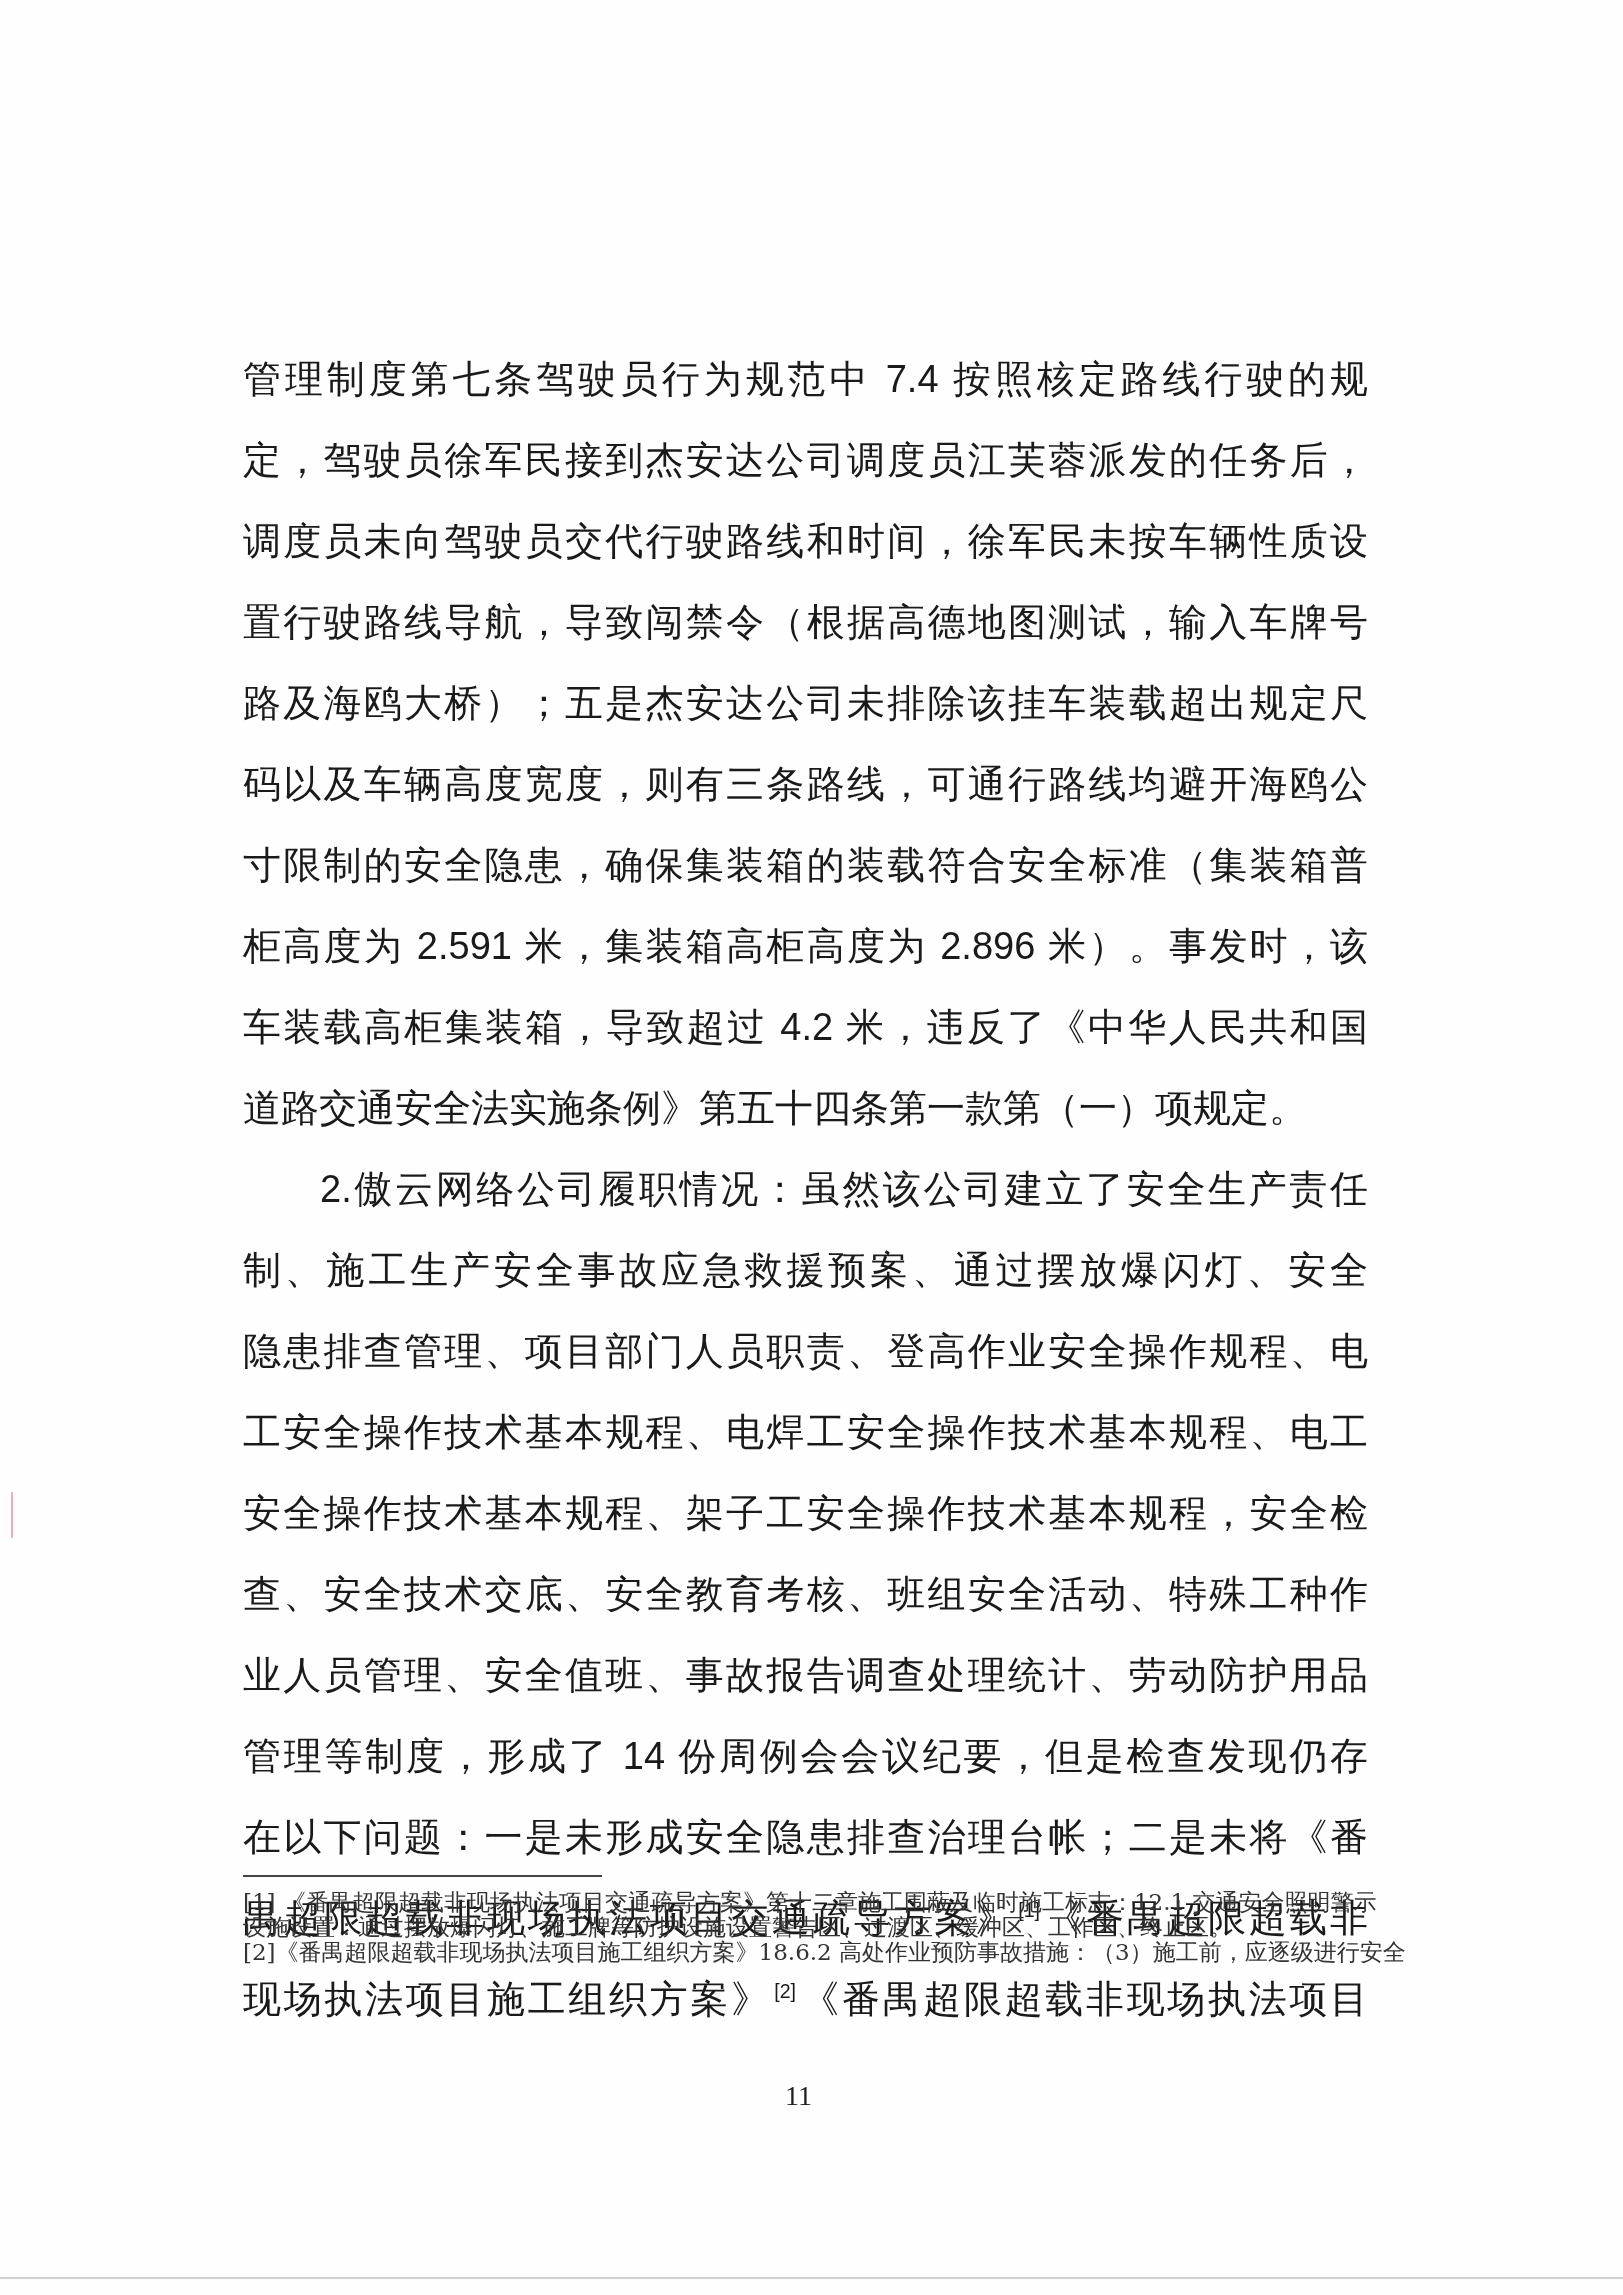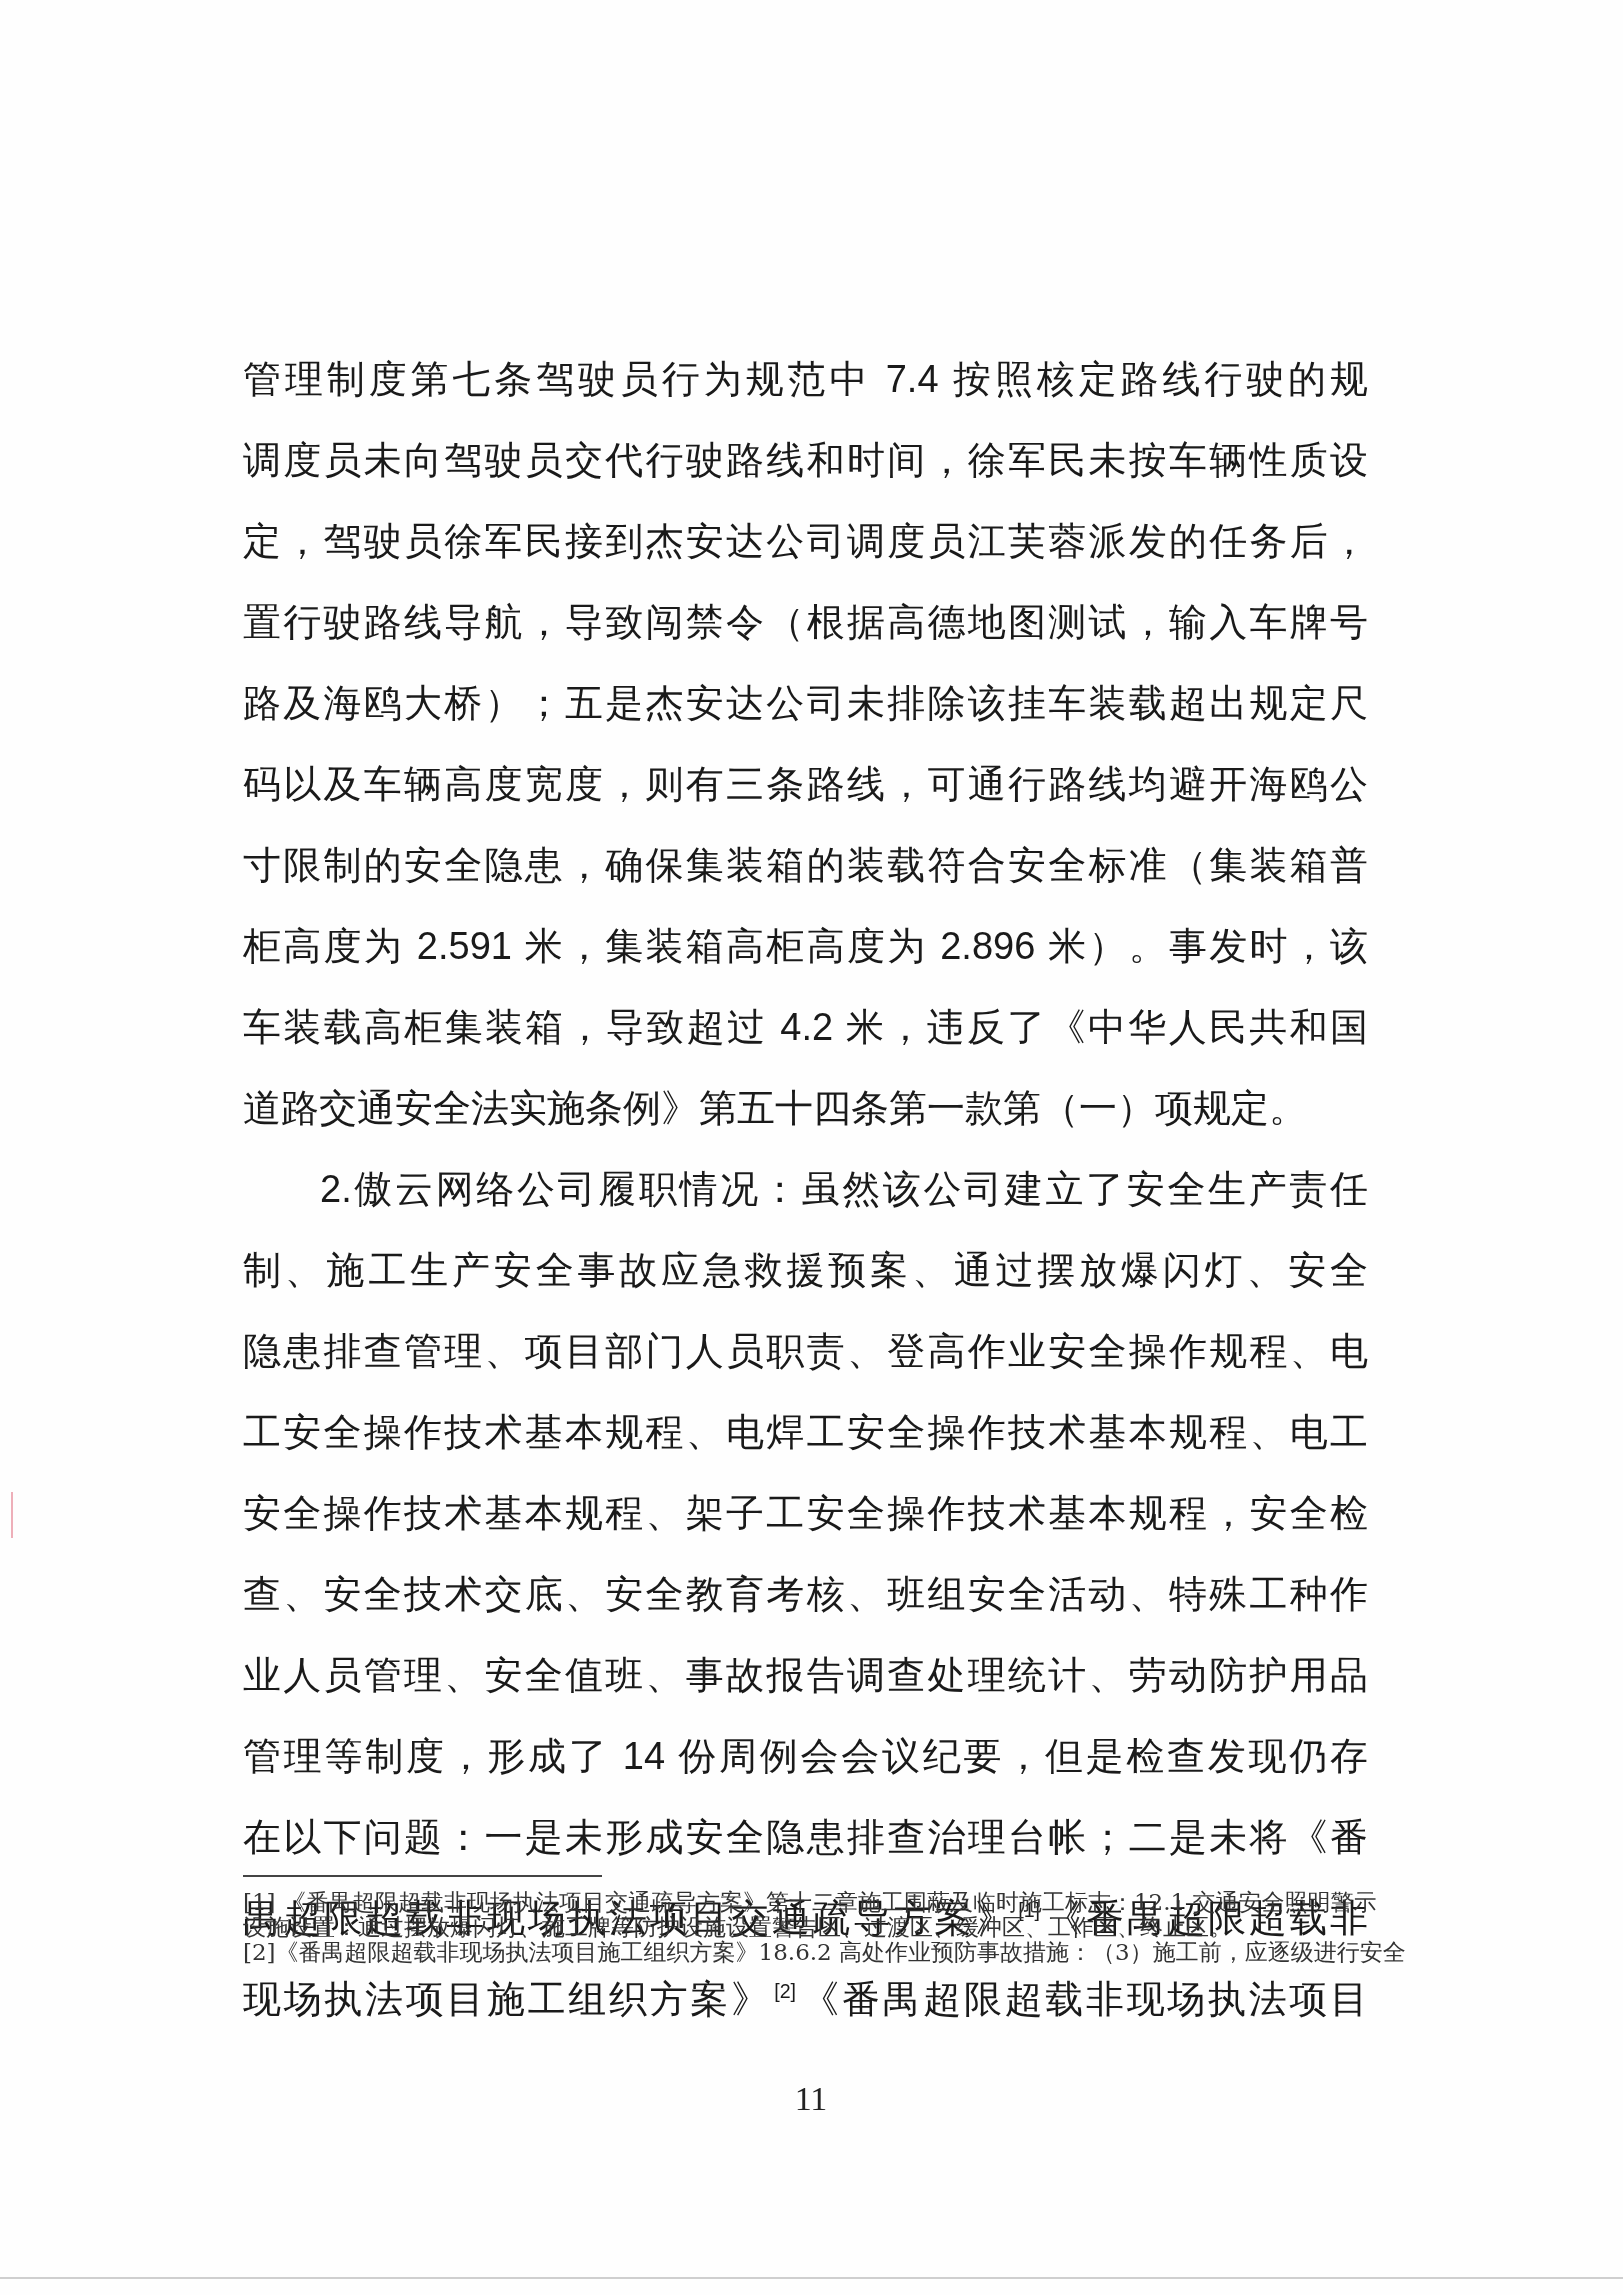--- a/index.html
+++ b/index.html
@@ -15,35 +15,35 @@
   .indent { padding-left: 77px; }
   sup.fn { font-size: 19.6px; vertical-align: 14.4px; line-height: 0; margin: 0 2.6px; }
   .rule { position: absolute; left: 243px; top: 1875px; width: 359px; height: 2px; background: #444; }
   .footnotes {
     position: absolute; left: 243px; top: 1890px; width: 1125px;
     font-family: "DejaVu Serif", "Liberation Serif", serif;
     font-size: 23px; line-height: 25px; color: #333;
   }
   .fn-line { display: block; white-space: nowrap; }
   .page-number {
-    position: absolute; left: 785px; top: 2080px; width: 52px; text-align: center;
-    font-family: "Liberation Serif", "DejaVu Serif", serif; font-size: 34px; color: #222;
+    position: absolute; left: 785px; top: 2080px; width: 52px; 
+    font-family: "Liberation Serif", "DejaVu Serif", serif; font-size: 28px; color: #222;
   }
   .scan-edge { position: absolute; left: 0; top: 2277px; width: 1623px; height: 2px; background: #cfcfcf; }
   .margin-mark { position: absolute; left: 10.5px; top: 1492px; width: 2px; height: 46px; background: #e27a8a; opacity: .6; }
 </style>
 </head>
 <body>
 
 <div class="page">
 
   <div class="body-text">
     <span class="line">管理制度第七条驾驶员行为规范中 7.4 按照核定路线行驶的规</span>
+    <span class="line">定，驾驶员徐军民接到杰安达公司调度员江芙蓉派发的任务后，</span>
     <span class="line">调度员未向驾驶员交代行驶路线和时间，徐军民未按车辆性质设</span>
-    <span class="line">定，驾驶员徐军民接到杰安达公司调度员江芙蓉派发的任务后，</span>
     <span class="line">置行驶路线导航，导致闯禁令（根据高德地图测试，输入车牌号</span>
     <span class="line">路及海鸥大桥）；五是杰安达公司未排除该挂车装载超出规定尺</span>
     <span class="line">码以及车辆高度宽度，则有三条路线，可通行路线均避开海鸥公</span>
     <span class="line">寸限制的安全隐患，确保集装箱的装载符合安全标准（集装箱普</span>
     <span class="line">柜高度为 2.591 米，集装箱高柜高度为 2.896 米）。事发时，该</span>
     <span class="line">车装载高柜集装箱，导致超过 4.2 米，违反了《中华人民共和国</span>
     <span class="line last">道路交通安全法实施条例》第五十四条第一款第（一）项规定。</span>
 
     <span class="line indent">2.傲云网络公司履职情况：虽然该公司建立了安全生产责任</span>
     <span class="line">制、施工生产安全事故应急救援预案、通过摆放爆闪灯、安全</span>

